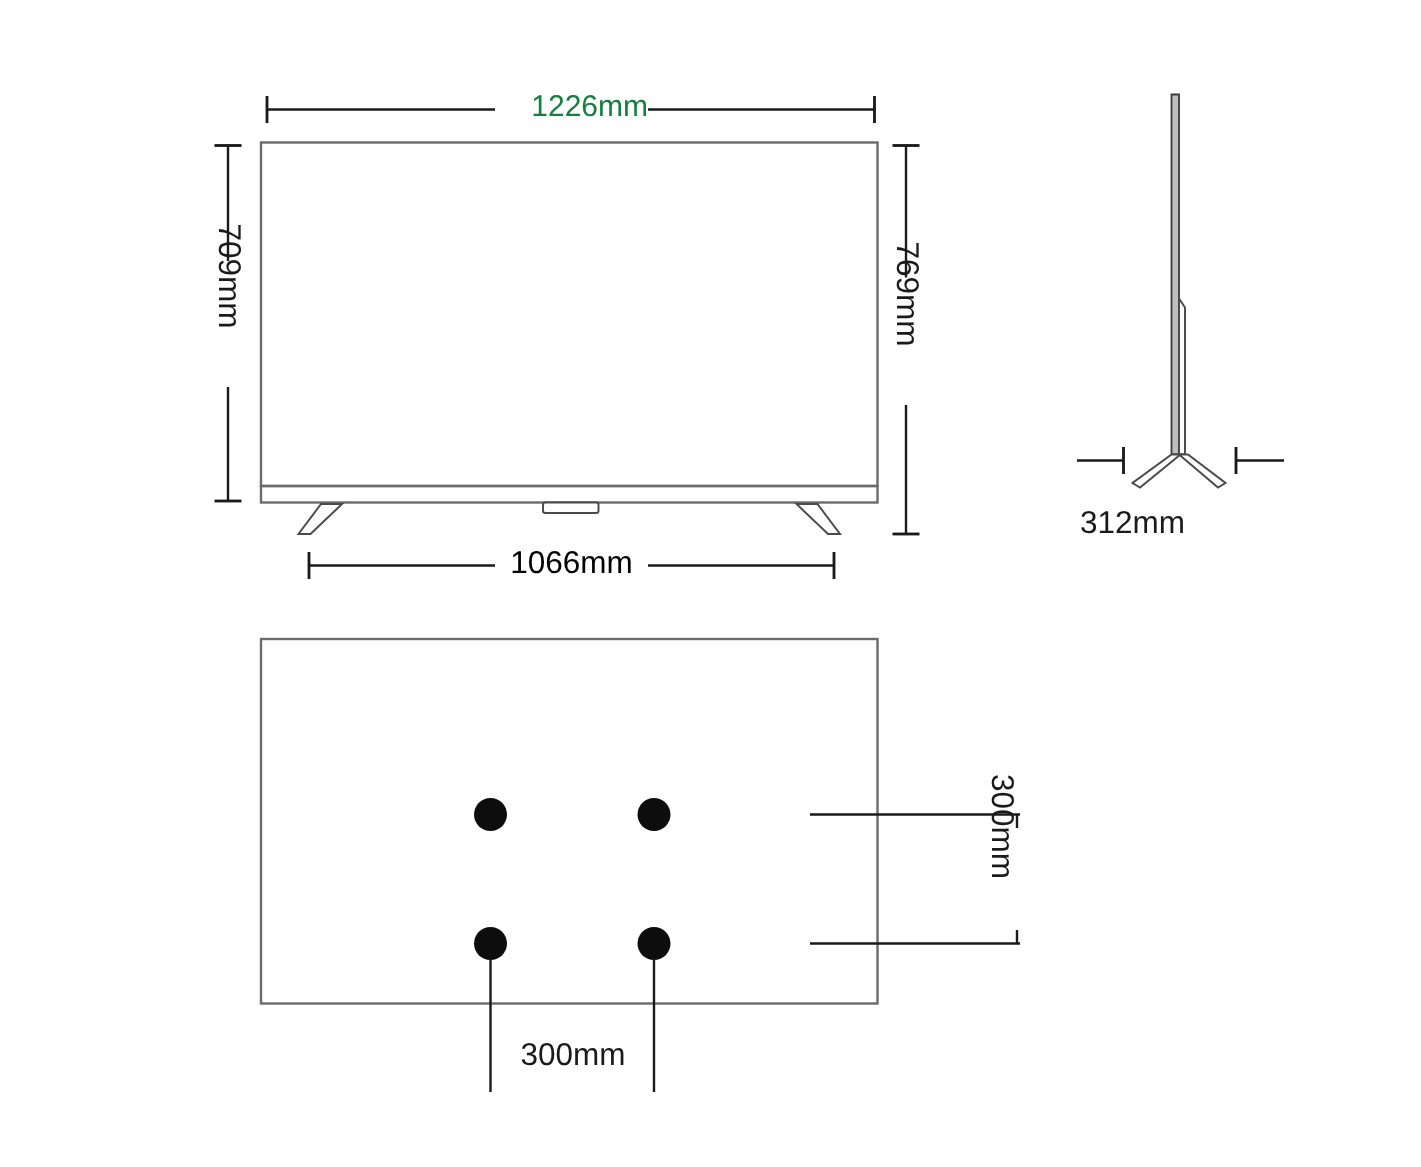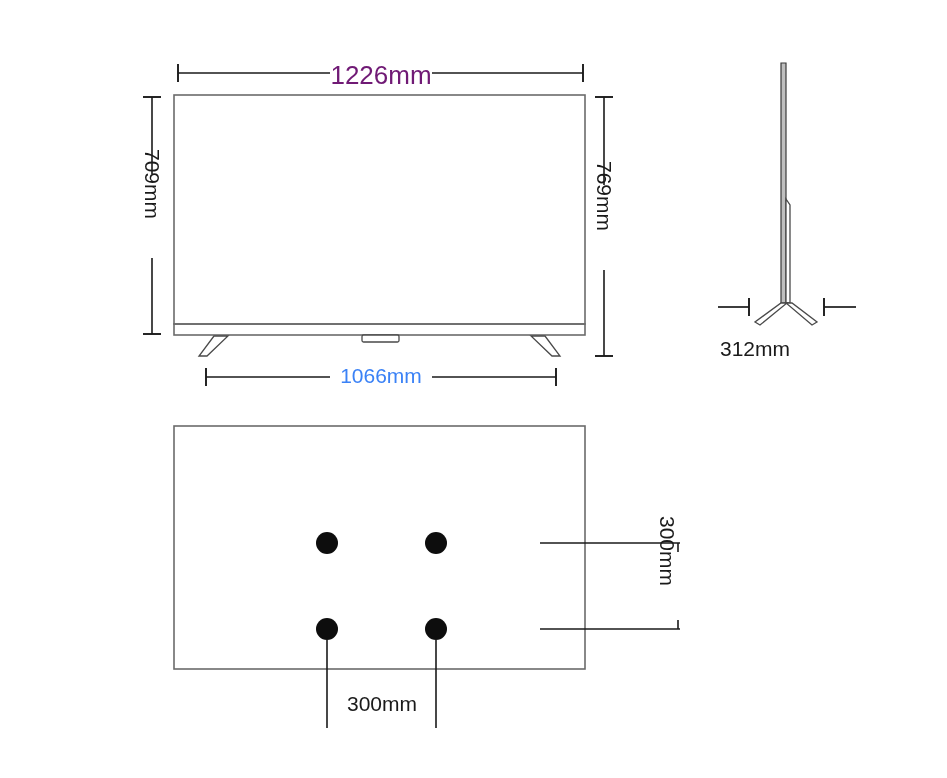--- a/index.html
+++ b/index.html
@@ -140,33 +140,33 @@
       </g>
 
       <g>
         <line class="dimline-thin" x1="327" y1="640" x2="327" y2="728"></line>
         <line class="dimline-thin" x1="436" y1="640" x2="436" y2="728"></line>
       </g>
     </g>
 
   </svg>
 
-  <div style="position:absolute; left:330px; top:60px; width:102px; text-align:center;
-              font-size:26px; color:#701a75; font-family:'Liberation Sans', sans-serif;">1226mm</div>
+  <div style="position:absolute; left:330px; top:60px; width:102px; text-align:right;
+              font-size:20px; color:#15803d; font-family:'Liberation Sans', sans-serif;">1226mm</div>
 
   <div style="position:absolute; left:104px; top:172px; width:96px; text-align:center;
               font-size:21px; color:#1a1a1a; font-family:'Liberation Sans', sans-serif;
               transform: rotate(90deg);">709mm</div>
 
   <div style="position:absolute; left:556px; top:184px; width:96px; text-align:center;
               font-size:21px; color:#1a1a1a; font-family:'Liberation Sans', sans-serif;
               transform: rotate(90deg);">769mm</div>
 
   <div style="position:absolute; left:330px; top:364px; width:102px; text-align:center;
-              font-size:21px; color:#3b82f6; font-family:'Liberation Sans', sans-serif;">1066mm</div>
+              font-size:21px; color:#000000; font-family:'Liberation Sans', sans-serif;">1066mm</div>
 
   <div style="position:absolute; left:704px; top:337px; width:102px; text-align:center;
               font-size:21px; color:#1a1a1a; font-family:'Liberation Sans', sans-serif;">312mm</div>
 
   <div style="position:absolute; left:619px; top:539px; width:96px; text-align:center;
               font-size:21px; color:#1a1a1a; font-family:'Liberation Sans', sans-serif;
               transform: rotate(90deg);">300mm</div>
 
   <div style="position:absolute; left:331px; top:692px; width:102px; text-align:center;
               font-size:21px; color:#1a1a1a; font-family:'Liberation Sans', sans-serif;">300mm</div>

